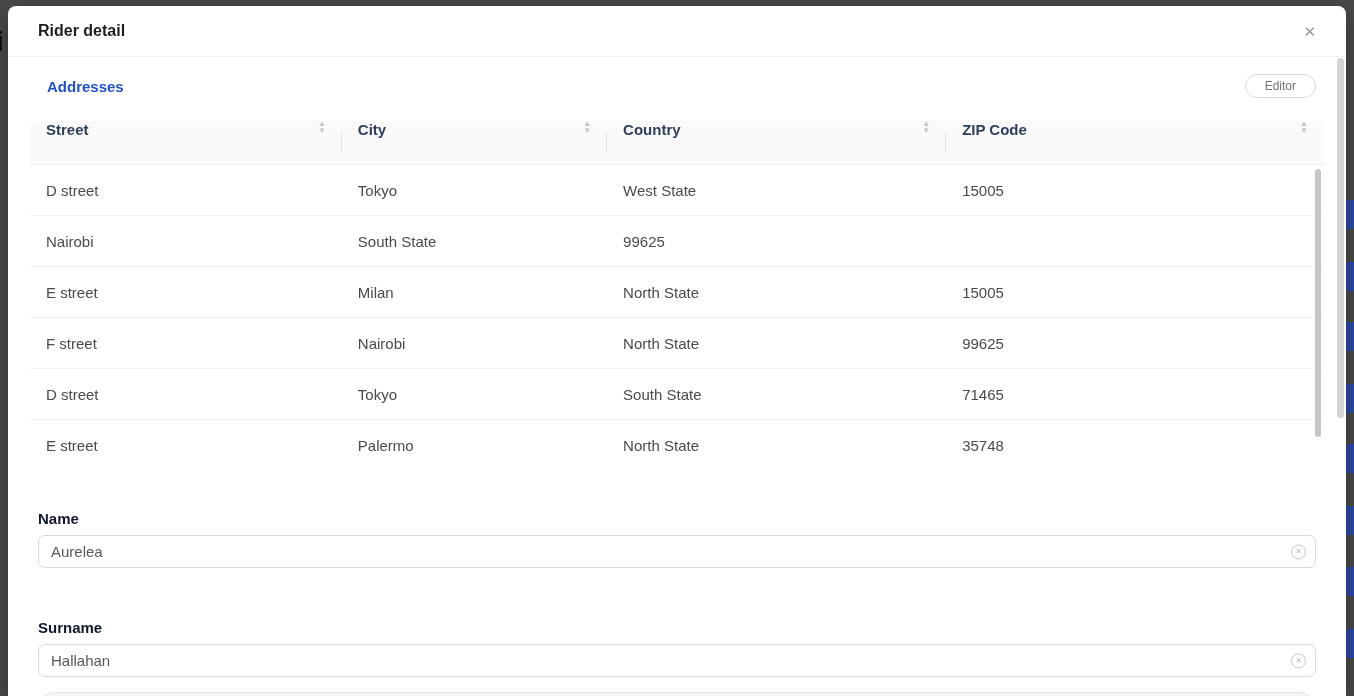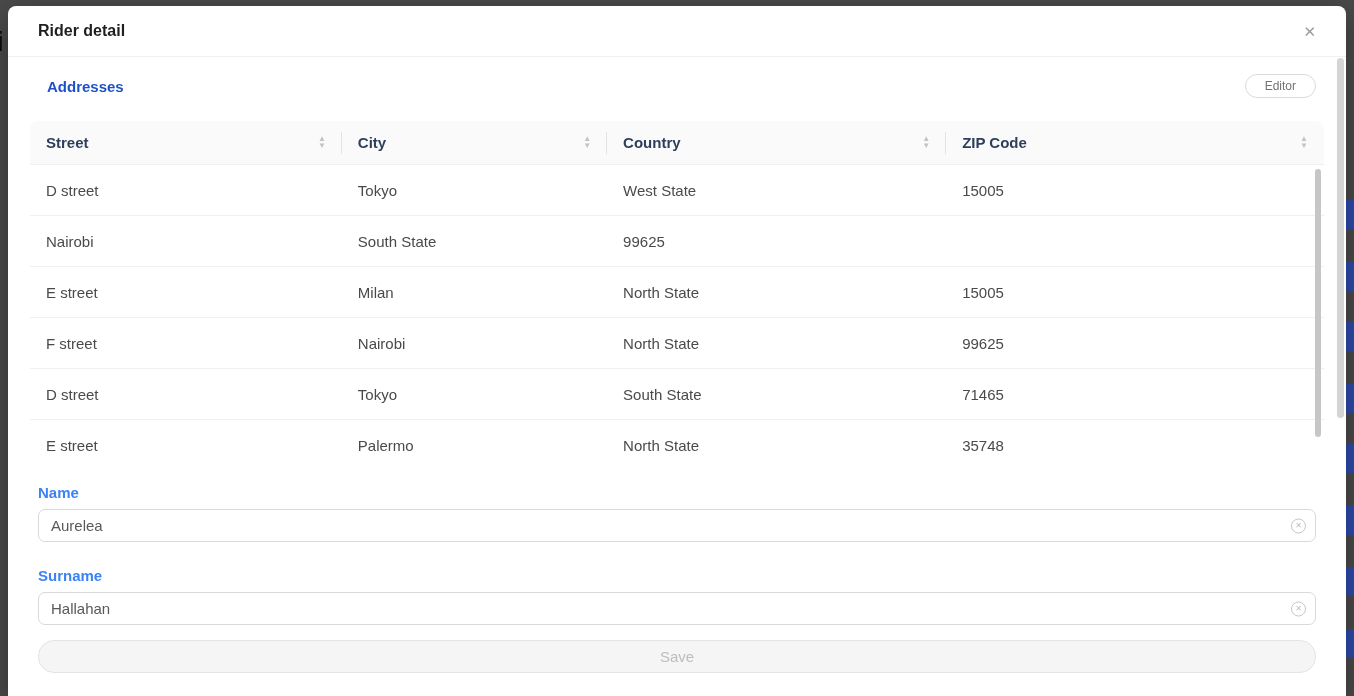--- a/index.html
+++ b/index.html
@@ -54,21 +54,21 @@
   .table-wrap{
     margin-top:18px; position:relative; height:338px; overflow:hidden;
     border-radius:8px;
   }
   .trow{ display:grid; grid-template-columns:24.1% 20.5% 26.2% 29.2%; }
   .thead{
     background:#fafafa; height:44px; border-bottom:1px solid #efefef;
     border-radius:8px 8px 0 0;
   }
   .th{
-    position:relative; display:flex; align-items:center; justify-content:space-between;
+    position:relative; display:flex; justify-content:space-between;
     padding:0 16px; color:#2e3f5c; font-weight:700; font-size:15px; cursor:pointer;
   }
   .th:not(:last-child)::after{
     content:""; position:absolute; right:0; top:11px; height:22px; width:1px;
     background:#e3e3e3;
   }
   .sorter{
     display:flex; flex-direction:column; align-items:center;
     font-size:8px; line-height:6px; color:#c3c3c3; gap:1px;
   }
@@ -76,21 +76,21 @@
   .td{
     display:flex; align-items:center; padding:0 16px;
     color:#4a4a4a; font-size:15px; overflow:hidden; white-space:nowrap;
   }
   .table-scroll-thumb{
     position:absolute; right:3px; top:48px; width:6px; height:268px;
     background:#c6c6c6; border-radius:3px; cursor:pointer;
   }
 
   
-  .field-label{ margin:26px 8px 0; font-weight:700; color:#3b82f6; font-size:15px; line-height:16px; }
+  .field-label{ margin:52px 8px 0; font-weight:700; color:#0f172a; font-size:15px; line-height:16px; }
   .input-wrap{ position:relative; margin:8px 8px 0; }
   .text-input{
     width:100%; height:33px; border:1px solid #d9d9d9; border-radius:7px;
     padding:0 36px 0 12px; font-size:15px; color:#595959; background:#fff;
     font-family:inherit; outline:none;
   }
   .clear-icon{
     position:absolute; right:10px; top:50%; transform:translateY(-50%);
     width:15px; height:15px; border:1px solid #c6c6c6; border-radius:50%;
     color:#bdbdbd; font-size:8px; line-height:1;

